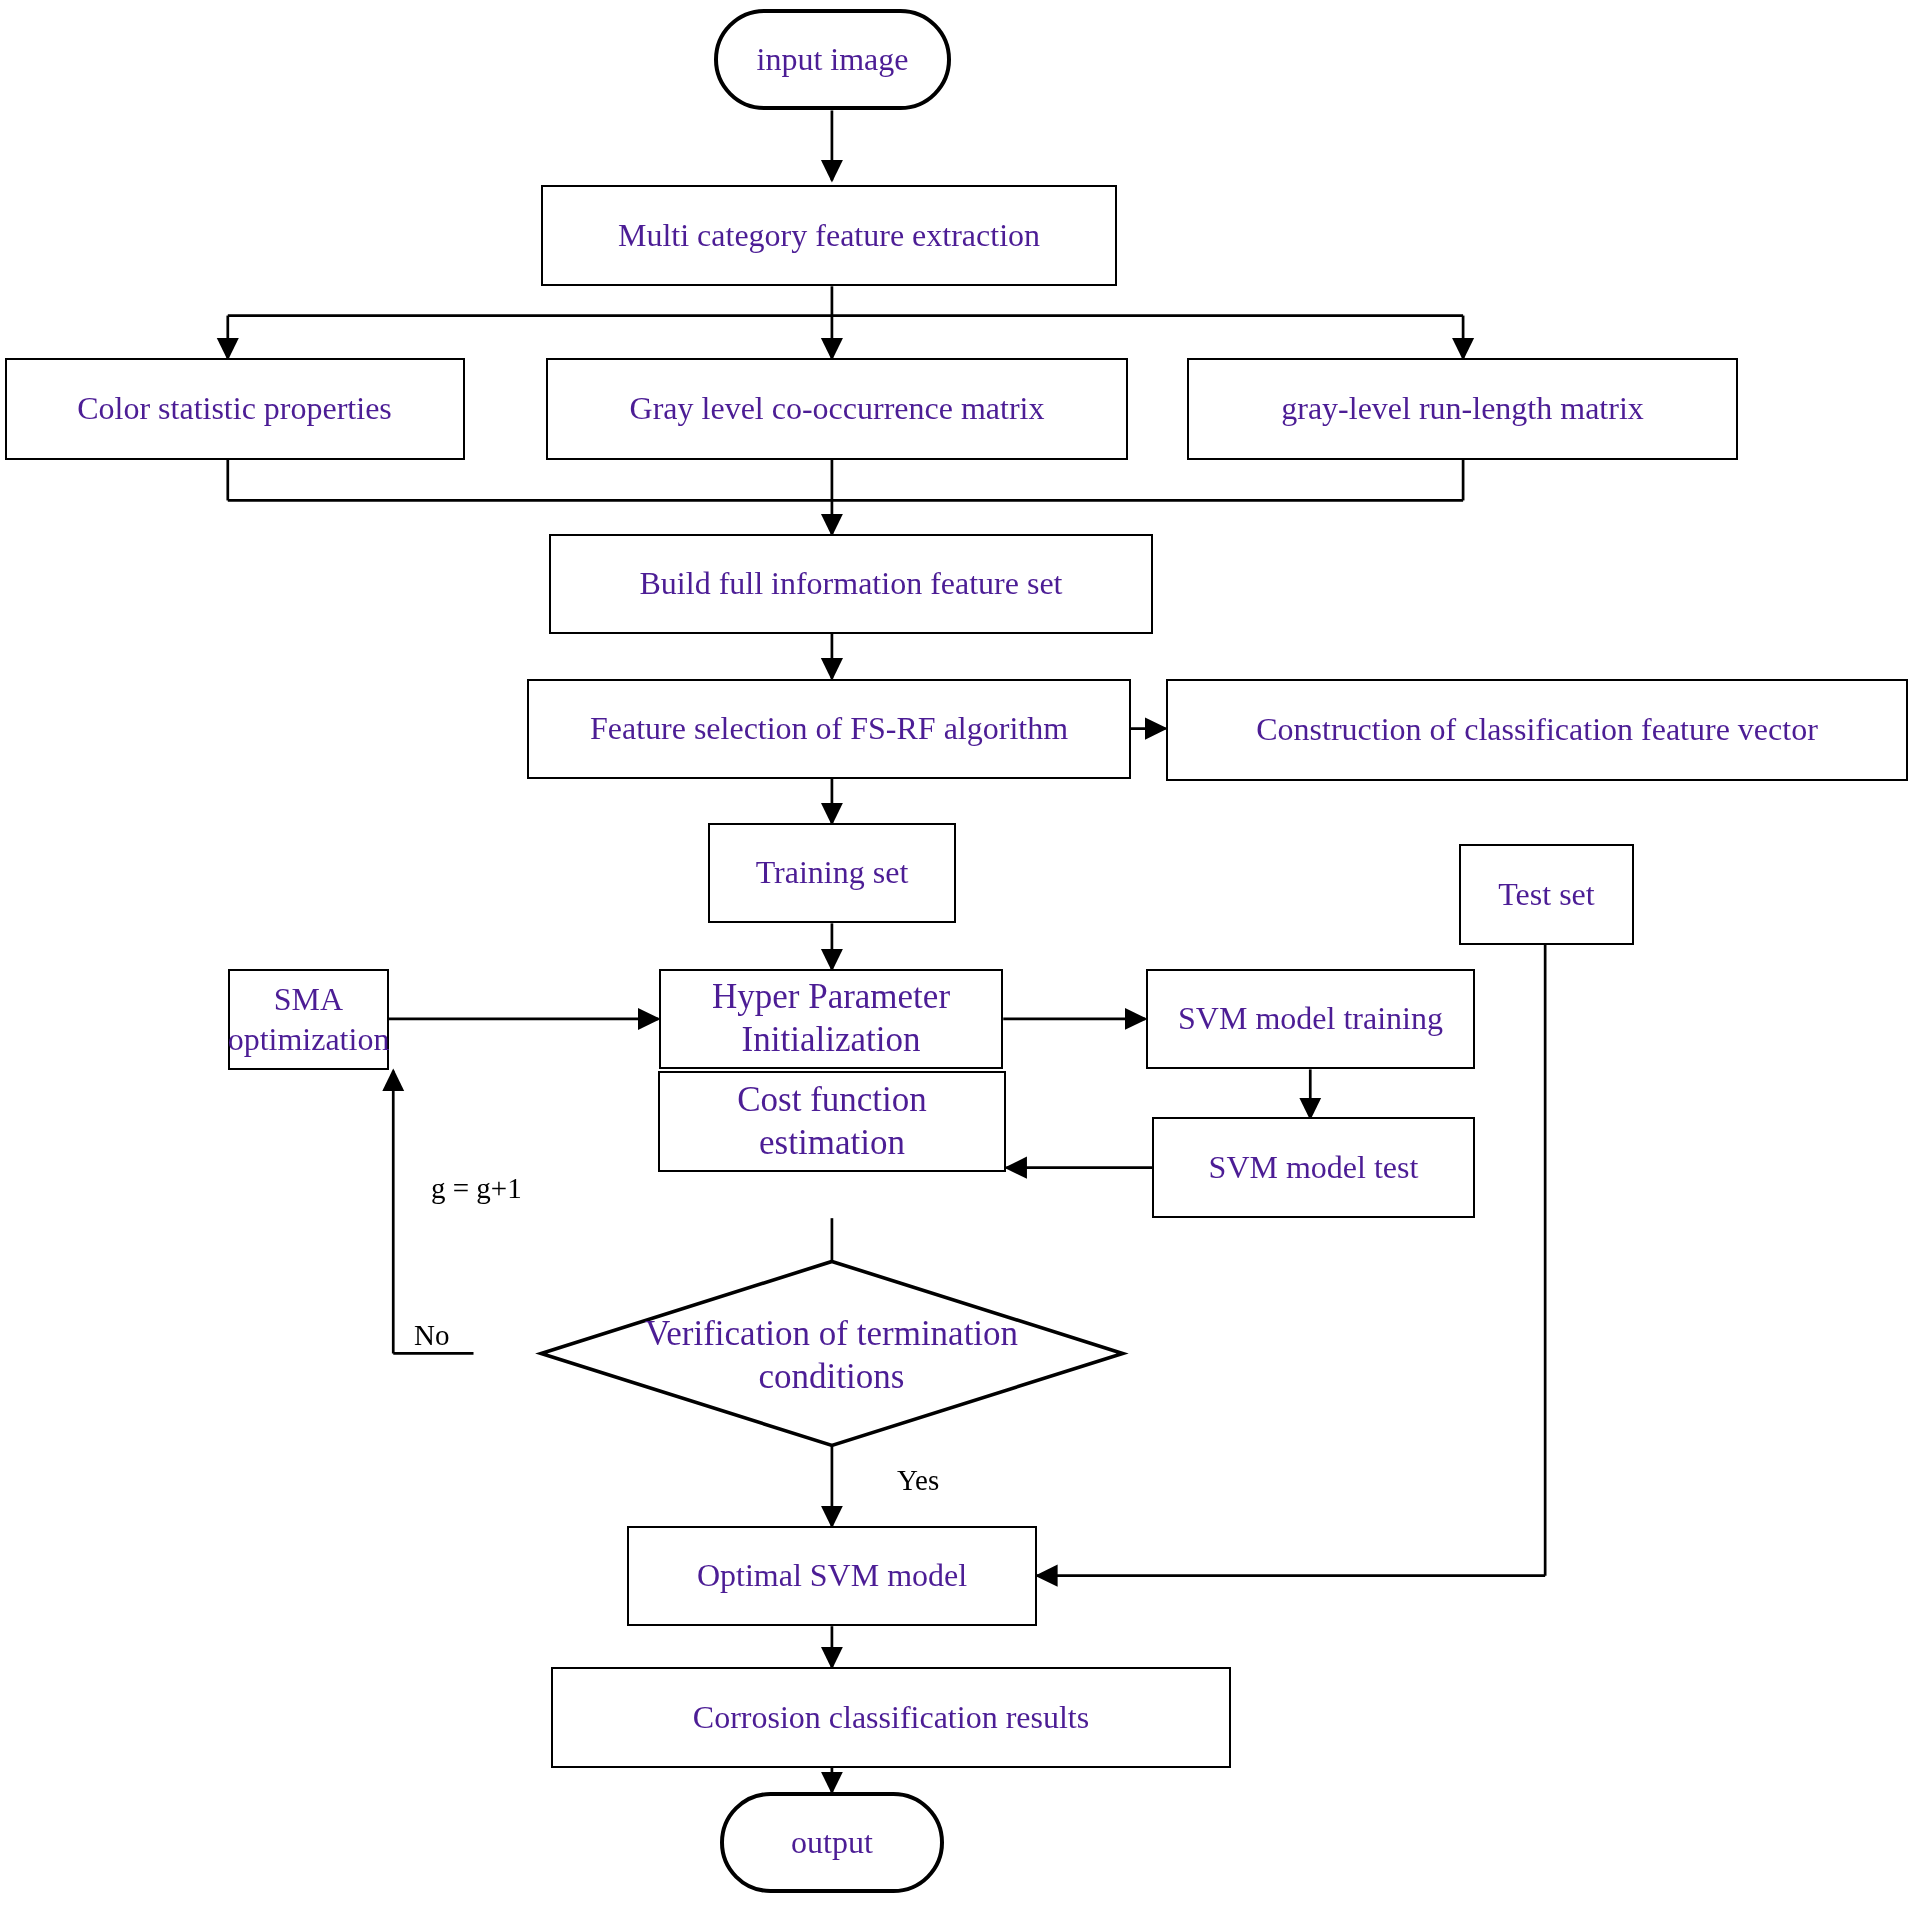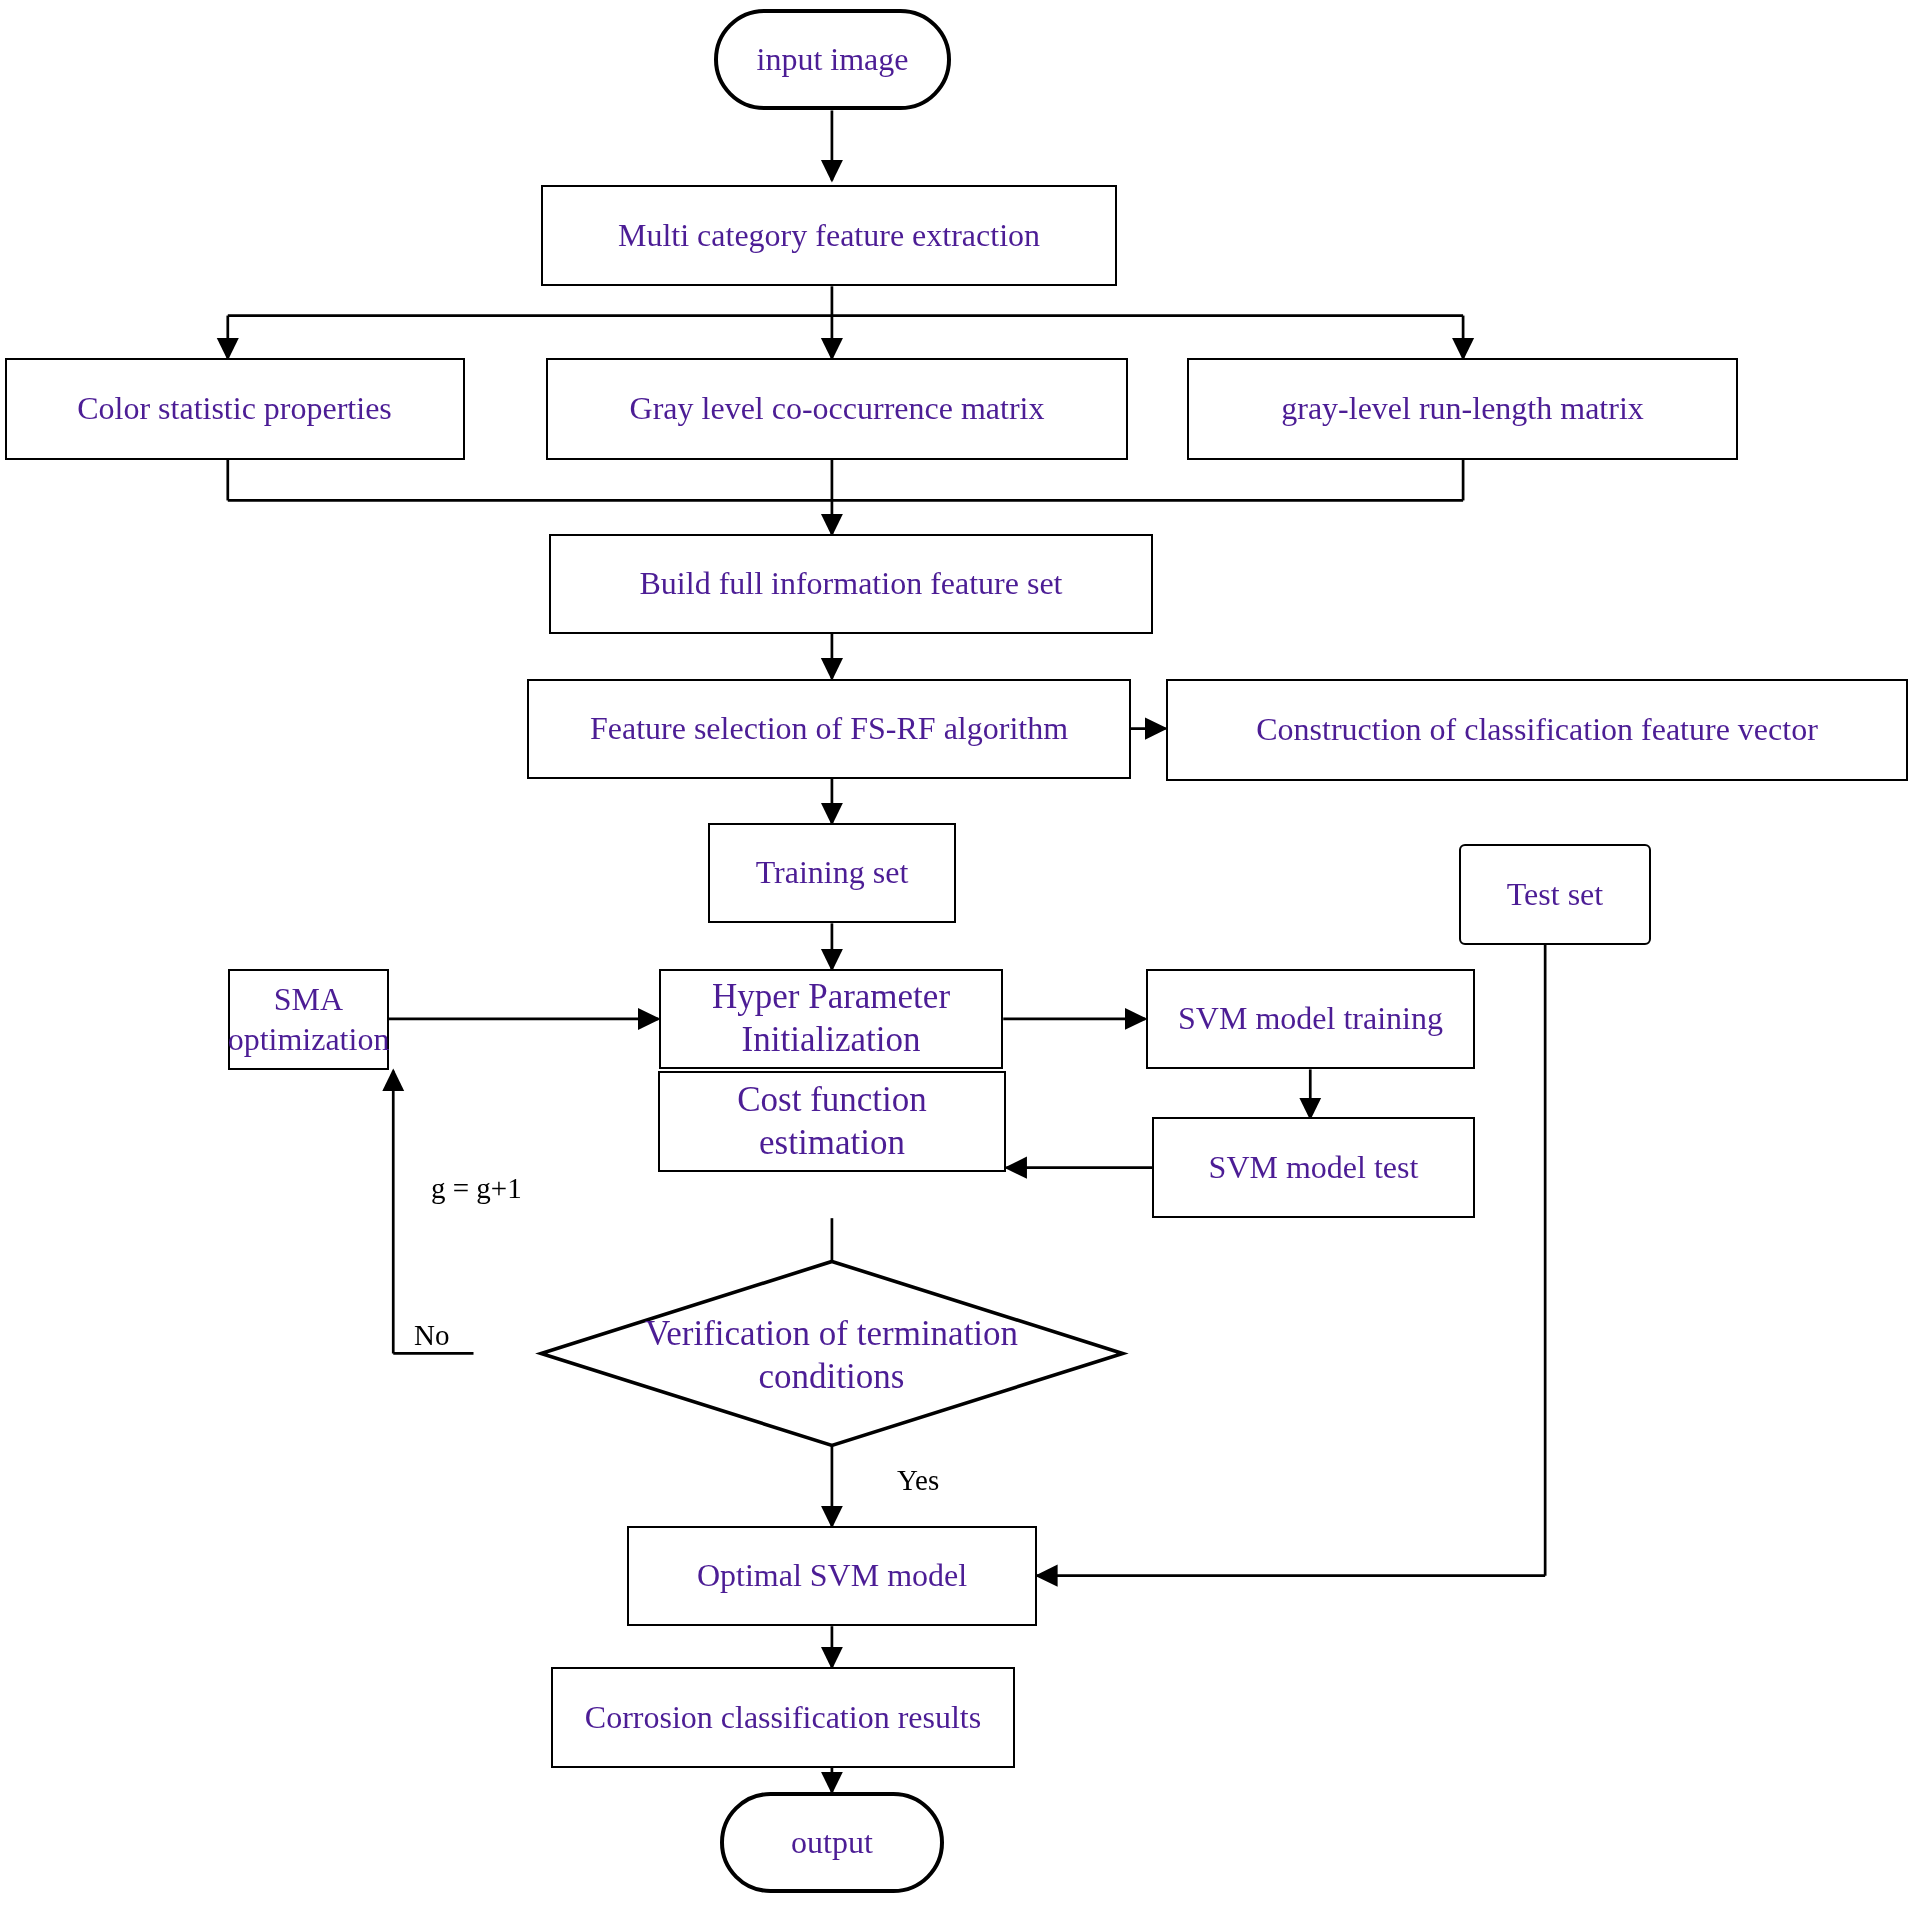--- a/index.html
+++ b/index.html
@@ -127,40 +127,40 @@
   <div class="node f70" style="left:1187px; top:358px; width:551px; height:102px;">gray-level run-length matrix</div>
 
   <div class="node f70" style="left:549px; top:534px; width:604px; height:100px;">Build full information feature set</div>
 
   <div class="node f70" style="left:527px; top:679px; width:604px; height:100px;">Feature selection of FS-RF algorithm</div>
 
   <div class="node f70" style="left:1166px; top:679px; width:742px; height:102px;">Construction of classification feature vector</div>
 
   <div class="node f70" style="left:708px; top:823px; width:248px; height:100px;">Training set</div>
 
-  <div class="node f70" style="left:1459px; top:844px; width:192px; height:101px;border-radius:6px;">Test set</div>
+  <div class="node f70" style="left:1459px; top:844px; width:175px; height:101px;">Test set</div>
 
   <div class="node f70" style="left:228px; top:969px; width:161px; height:101px;">SMA optimization</div>
 
   <div class="node f66" style="left:659px; top:969px; width:344px; height:100px;">Hyper Parameter
 Initialization</div>
 
   <div class="node f70" style="left:1146px; top:969px; width:329px; height:100px;">SVM model training</div>
 
   <div class="node f66" style="left:658px; top:1071px; width:348px; height:101px;">Cost function
 estimation</div>
 
   <div class="node f70" style="left:1152px; top:1117px; width:323px; height:101px;">SVM model test</div>
 
   <div class="node diamond f66" style="left:595px; top:1299px; width:473px; height:113px;">Verification of termination
 conditions</div>
 
   <div class="node f70" style="left:627px; top:1526px; width:410px; height:100px;">Optimal SVM model</div>
 
-  <div class="node f70" style="left:551px; top:1667px; width:464px; height:101px;">Corrosion classification results</div>
+  <div class="node f70" style="left:551px; top:1667px; width:680px; height:101px;">Corrosion classification results</div>
 
   <div class="node terminal f70" style="left:720px; top:1792px; width:224px; height:101px;">output</div>
 
   <div class="edge-label f64" style="left:431px; top:1172px;">g = g+1</div>
 
   <div class="edge-label f64" style="left:414px; top:1319px;">No</div>
 
   <div class="edge-label f64" style="left:897px; top:1464px;">Yes</div>
 
 </div>

